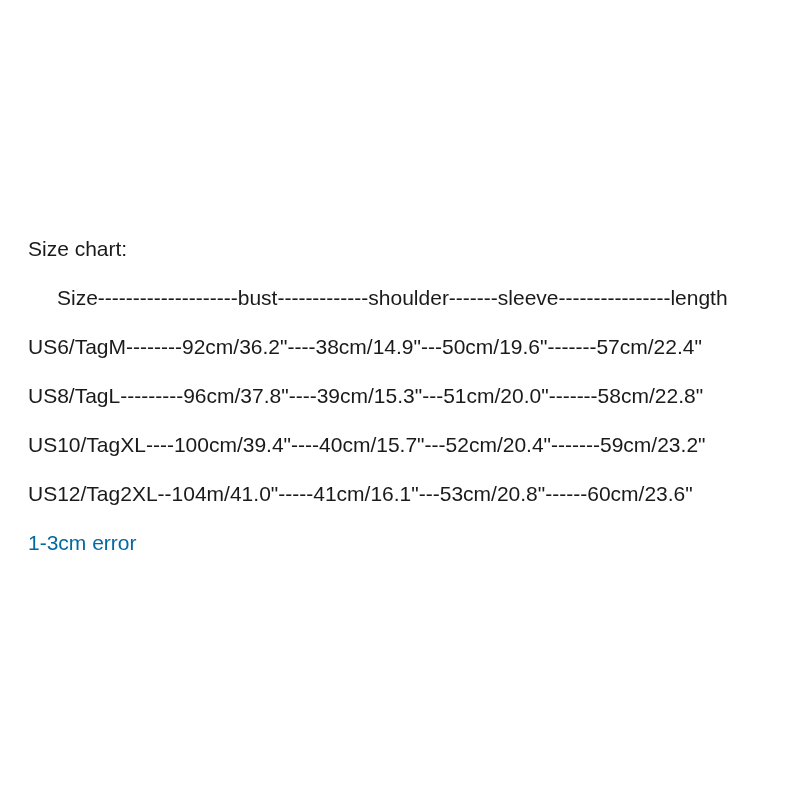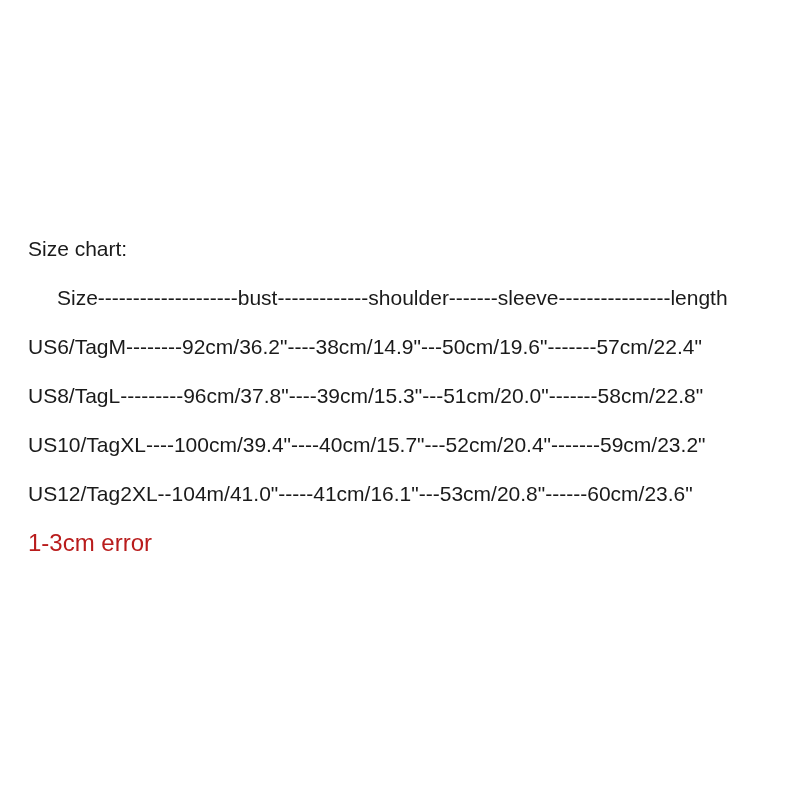--- a/index.html
+++ b/index.html
@@ -40,24 +40,24 @@
     color: #1a1a1a;
   }
   .header-line {
     font-size: 21px;
     line-height: 49px;
     white-space: nowrap;
     color: #1a1a1a;
     margin-left: 29px;
   }
   .note-line {
-    font-size: 24px;
+    font-size: 21px;
     line-height: 49px;
     white-space: nowrap;
-    color: #b91c1c;
+    color: #0369a1;
   }
 </style>
 </head>
 <body>
 
 <div class="page">
   <div class="size-chart-block">
     <div class="title-line">Size chart:</div>
     <div class="header-line">Size--------------------bust-------------shoulder-------sleeve----------------length</div>
     <div class="line">US6/TagM--------92cm/36.2"----38cm/14.9"---50cm/19.6"-------57cm/22.4"</div>

